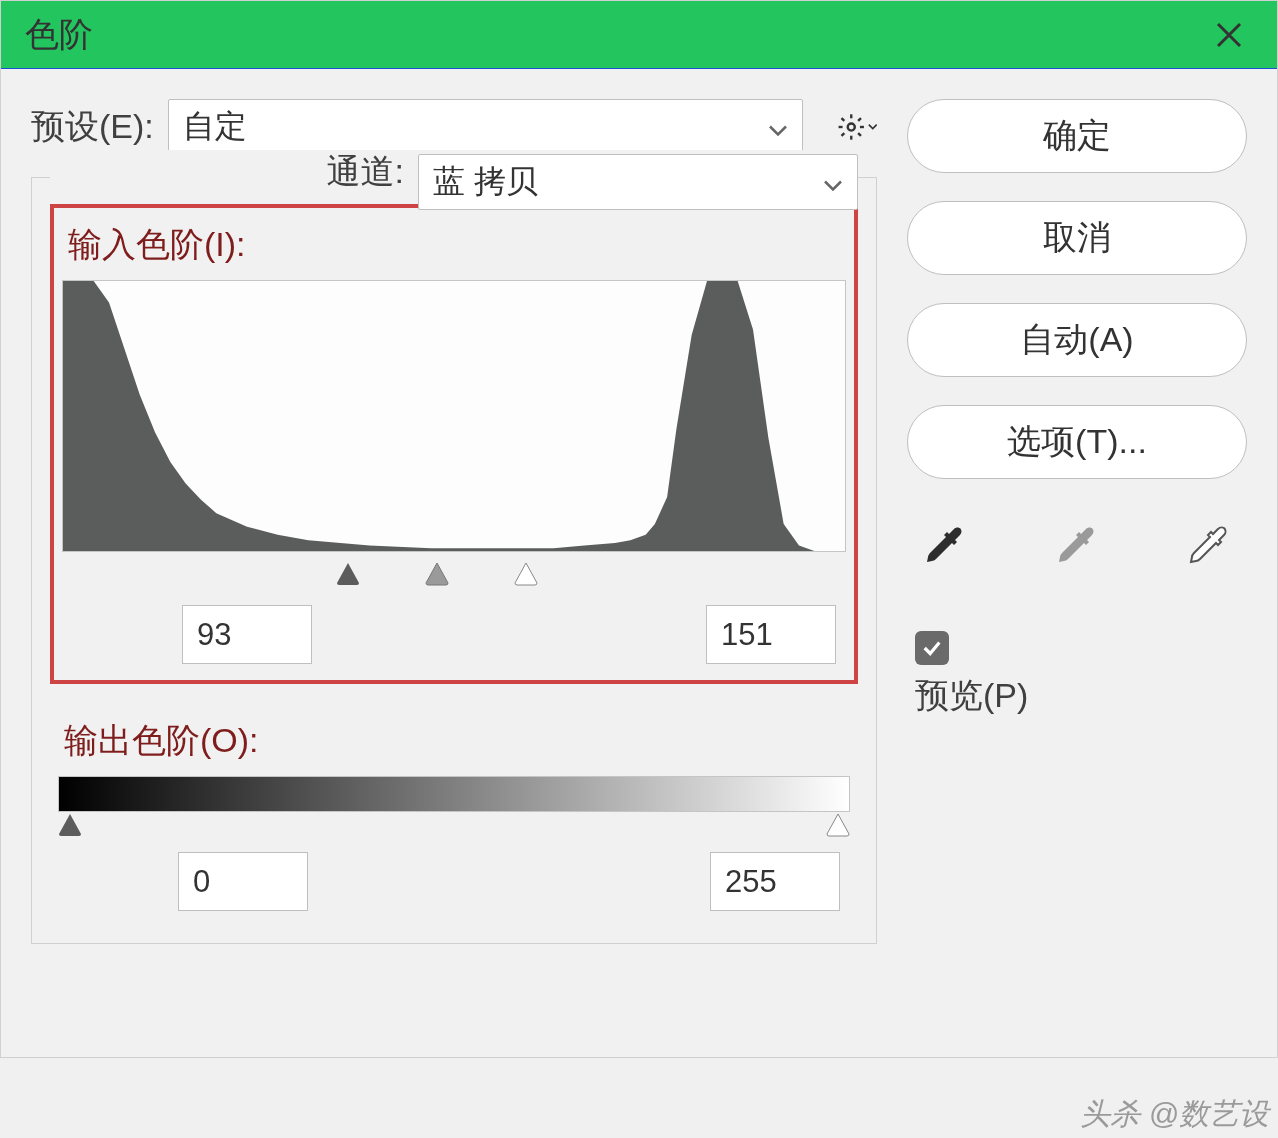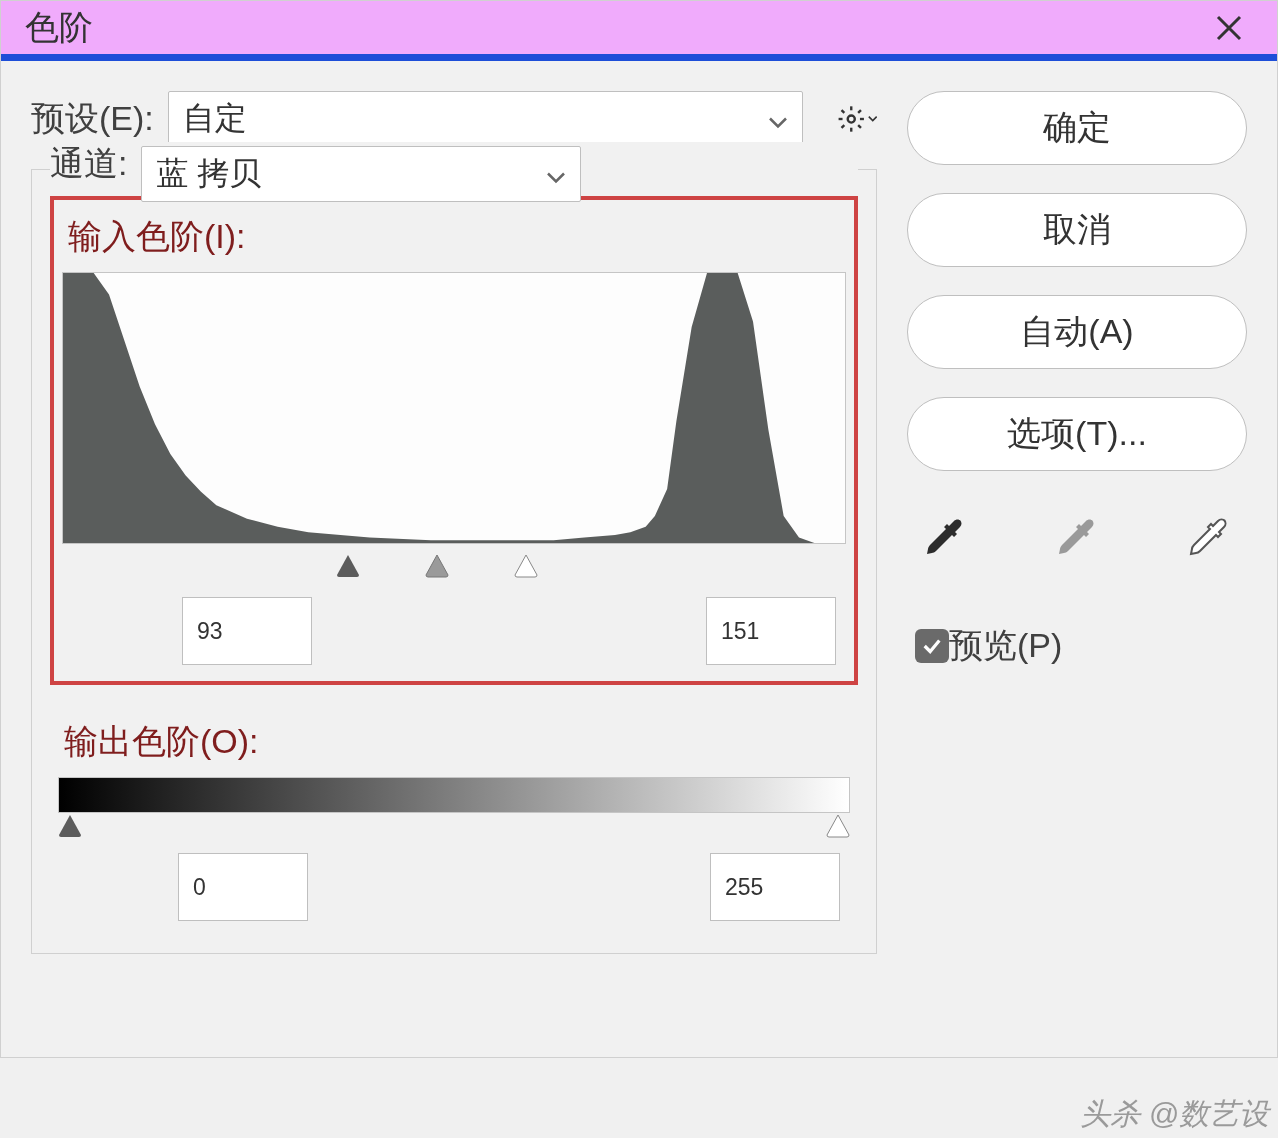--- a/index.html
+++ b/index.html
@@ -4,21 +4,21 @@
 <style>
   * { box-sizing: border-box; margin: 0; padding: 0; }
   html, body { width: 1278px; height: 1138px; overflow: hidden; }
   body {
     font-family: "Microsoft YaHei", "PingFang SC", sans-serif;
     font-size: 30px;
     color: #3a3a3a;
     background: #f0f0f0;
   }
   .window { width: 1278px; height: 1058px; background: #fff; display: flex; flex-direction: column; border: 1px solid #d0d0d0; position: relative; }
-  .titlebar { height: 60px; display: flex; align-items: center; padding: 0 24px; background: #f0abfc; border-bottom: 7px solid #1d4ed8; }
+  .titlebar { height: 68px; display: flex; align-items: center; padding: 0 24px; background: #22c55e; border-bottom: 1px solid #1d4ed8; }
   .titlebar .title { font-size: 34px; color: #333; }
   .titlebar .close { margin-left: auto; width: 48px; height: 48px; display: flex; align-items: center; justify-content: center; cursor: pointer; }
   .body { flex: 1; background: #f1f1f1; display: flex; padding: 30px 30px 30px 30px; }
   .left { flex: 1; display: flex; flex-direction: column; }
   .right { width: 340px; margin-left: 30px; display: flex; flex-direction: column; align-items: stretch; gap: 28px; }
 
   .row { display: flex; align-items: center; gap: 14px; }
   .label { font-size: 34px; color: #404040; }
 
   .select {
@@ -32,48 +32,48 @@
 
   .btn {
     background: #fff; border: 1.5px solid #bfbfbf; height: 74px; border-radius: 40px;
     display: flex; align-items: center; justify-content: center; font-size: 34px; color: #333;
     cursor: pointer;
   }
 
   .groupbox {
     border: 1px solid #d0d0d0; margin-top: 22px; padding: 0 18px 24px 18px; position: relative;
   }
-  .channel-row { display: flex; align-items: center; justify-content: flex-start; gap: 14px; background: #f1f1f1; position: relative; top: -28px; height: 44px; }
+  .channel-row { display: flex; align-items: center; justify-content: flex-end; gap: 14px; background: #f1f1f1; position: relative; top: -28px; height: 44px; }
   .channel-row .select { width: 440px; margin-top: 19px; }
 
   .input-section { border: 4px solid #ce4343; padding: 10px 8px 16px 8px; margin-top: -18px; }
   .section-label { font-size: 34px; color: #7f1d1d; padding: 4px 6px 6px 6px; }
   .histogram {
     margin-top: 6px; width: 100%; height: 272px; background: #fdfdfd; border: 1px solid #c5c5c5;
   }
   .slider-track { position: relative; height: 30px; margin-top: 2px; }
   .slider-handle { position: absolute; top: 0; width: 26px; height: 26px; transform: translateX(-50%); }
   .num-row { display: flex; justify-content: space-between; padding: 14px 10px 0 120px; }
   .num-input {
-    width: 130px; height: 68px; background: #fff; border: 1px solid #bfbfbf;
-    font-size: 23px; color: #333; text-align: left; padding: 0 14px;
+    width: 130px; height: 59px; background: #fff; border: 1px solid #bfbfbf;
+    font-size: 31px; color: #333; text-align: left; padding: 0 14px;
   }
 
   .output-section { margin-top: 24px; padding: 6px 8px 8px 8px; }
   .gradient-bar {
     margin-top: 6px; width: 100%; height: 36px; border: 1px solid #c5c5c5;
     background: linear-gradient(to right, #000, #fff);
   }
   .out-slider { position: relative; height: 30px; }
   .out-row { display: flex; justify-content: space-between; padding: 10px 10px 0 120px; }
 
   .eyedroppers { display: flex; justify-content: space-between; align-items: center; padding: 0 8px; margin-top: 8px; }
   .eyedropper { width: 60px; height: 60px; display: flex; align-items: center; justify-content: center; cursor: pointer; }
 
-  .preview-row { display: flex; align-items: center; gap: 0; margin-top: 28px; padding-left: 8px; }
+  .preview-row { display: flex; align-items: flex-start; gap: 8px; margin-top: 28px; padding-left: 8px; flex-direction: column; }
   .checkbox {
     width: 34px; height: 34px; background: #6a6a6a; border-radius: 6px;
     display: flex; align-items: center; justify-content: center;
   }
   .checkbox svg { width: 22px; height: 22px; }
 
   .watermark {
     position: absolute; bottom: -78px; right: 8px; font-size: 30px; color: #9a9a9a;
     font-style: italic;
   }

